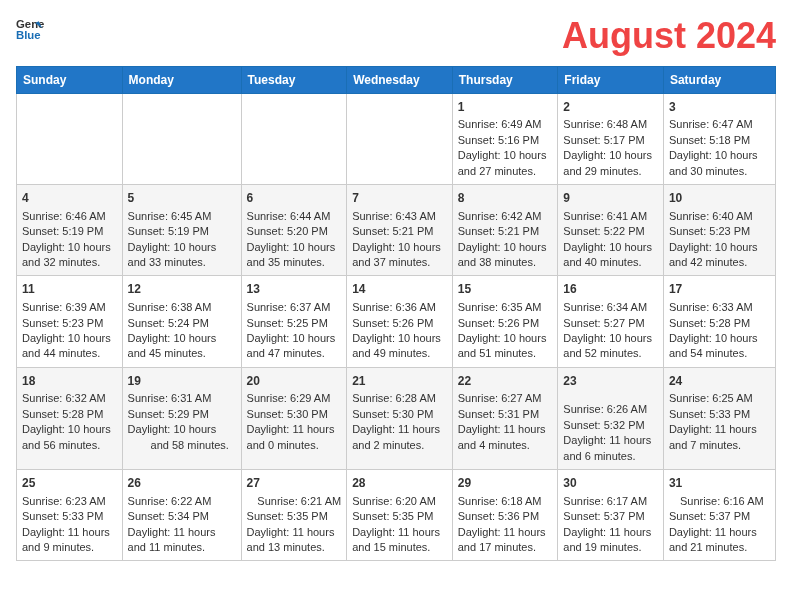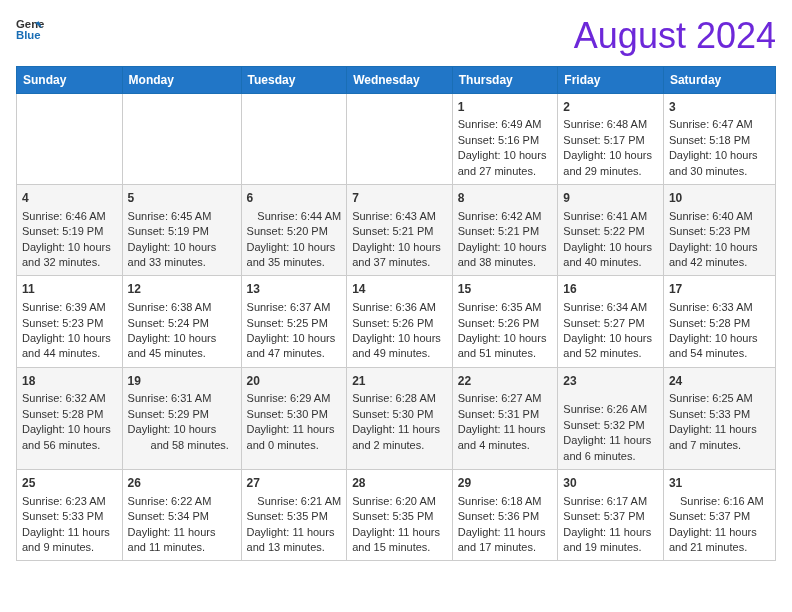--- a/index.html
+++ b/index.html
@@ -21,22 +21,22 @@
       align-items: center;
       gap: 4px;
     }
     .logo-icon {
       width: 28px;
       height: 28px;
     }
     .title-block { text-align: right; }
     .title-block h1 {
       font-size: 36px;
-      font-weight: normal;
-      color: #6d28d9;
+      font-weight: bold;
+      color: #ef4444;
       line-height: 1.1;
     }
     .title-block h2 {
       font-size: 16px;
       font-weight: normal;
       color: #555;
     }
     table {
       width: 100%;
       border-collapse: collapse;
@@ -137,21 +137,21 @@
         </td>
         <td>
           <span class="day-num">5</span>
           <span style="display: block;">Sunrise: 6:45 AM</span>
           <span style="display: block;">Sunset: 5:19 PM</span>
           <span style="display: block;">Daylight: 10 hours</span>
           <span style="display: block;">and 33 minutes.</span>
         </td>
         <td>
           <span class="day-num">6</span>
-          <span style="display: block; text-align: right;">Sunrise: 6:44 AM</span>
+          <span style="display: block;">Sunrise: 6:44 AM</span>
           <span style="display: block;">Sunset: 5:20 PM</span>
           <span style="display: block;">Daylight: 10 hours</span>
           <span style="display: block;">and 35 minutes.</span>
         </td>
         <td>
           <span class="day-num">7</span>
           <span style="display: block;">Sunrise: 6:43 AM</span>
           <span style="display: block;">Sunset: 5:21 PM</span>
           <span style="display: block;">Daylight: 10 hours</span>
           <span style="display: block;">and 37 minutes.</span>

